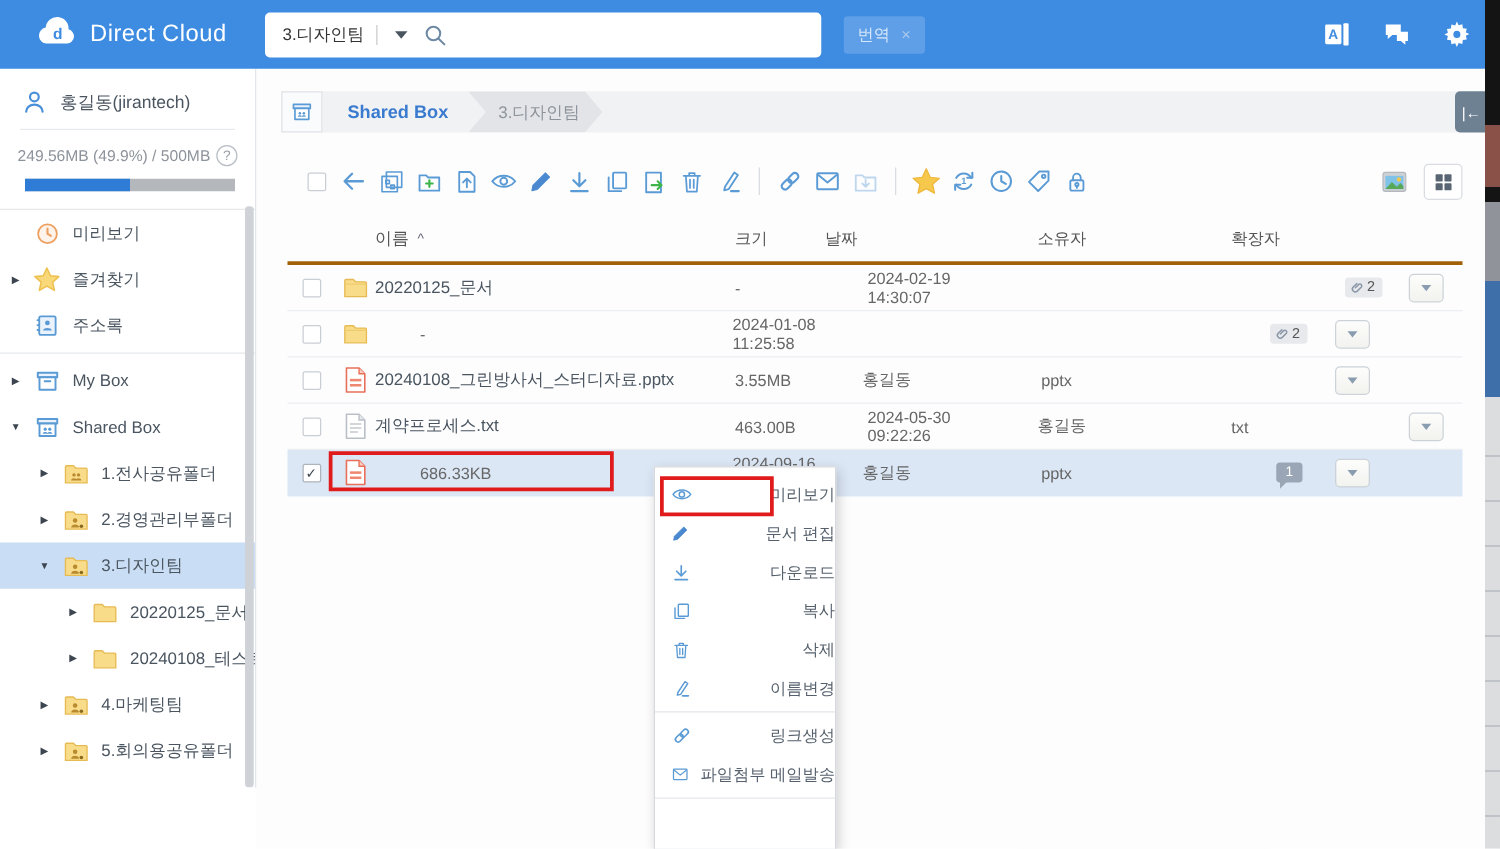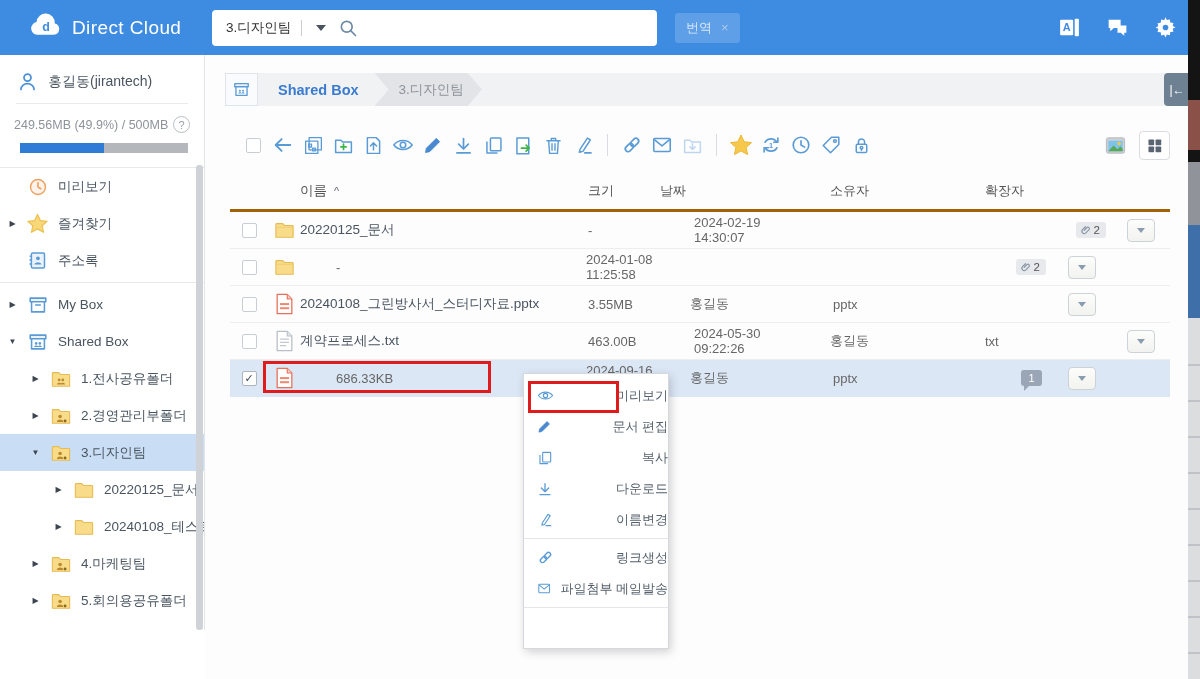--- a/index.html
+++ b/index.html
@@ -667,31 +667,37 @@
         </svg>
       <span>미리보기</span>
     </div>
     <div class="ctx-item">
       <svg width="15" height="15" viewBox="0 0 24 24">
           <path d="M3 21 l1-5 L16 4 l4 4 L8 20z" fill="#4a88d0" stroke="#4a88d0" stroke-width="1" stroke-linejoin="round"></path>
         </svg>
       <span>문서 편집</span>
     </div>
     <div class="ctx-item">
+      <svg class="s" width="16" height="16" viewBox="0 0 24 24" style="stroke-width:2">
+          <path d="M12 4 v11 M6.5 10.5 L12 16 l5.5-5.5 M4.5 20.5 h15"></path>
+        </svg>
+      <span>다운로드</span>
+    </div>
+    <div class="ctx-item">
       <svg class="s" width="16" height="16" viewBox="0 0 24 24">
           <rect x="8.5" y="3.5" width="12" height="14.5" rx="1"></rect>
           <path d="M4.5 8 V20.5 H16"></path>
         </svg>
       <span>복사</span>
     </div>
     <div class="ctx-item">
-      <svg class="s" width="16" height="16" viewBox="0 0 24 24" style="stroke-width:2">
-          <path d="M12 4 v11 M6.5 10.5 L12 16 l5.5-5.5 M4.5 20.5 h15"></path>
+      <svg class="s" width="16" height="16" viewBox="0 0 24 24" style="stroke-width:1.6">
+          <path d="M4.5 6.5 h15 M9.5 6.5 V4 h5 v2.5 M6.5 6.5 l1 14.5 h9 l1-14.5 M10.3 10 v7.5 M13.7 10 v7.5"></path>
         </svg>
-      <span>다운로드</span>
+      <span>삭제</span>
     </div>
     <div class="ctx-item">
       <svg class="s" width="16" height="16" viewBox="0 0 24 24">
           <path d="M8 16.5 L16.5 3.5 l3.3 2.2 L11.3 18.7 l-4 1z"></path>
           <path d="M13.5 20.5 h7" style="stroke-width:2"></path>
         </svg>
       <span>이름변경</span>
     </div>
     <div class="ctx-sep"></div>
     <div class="ctx-item">

